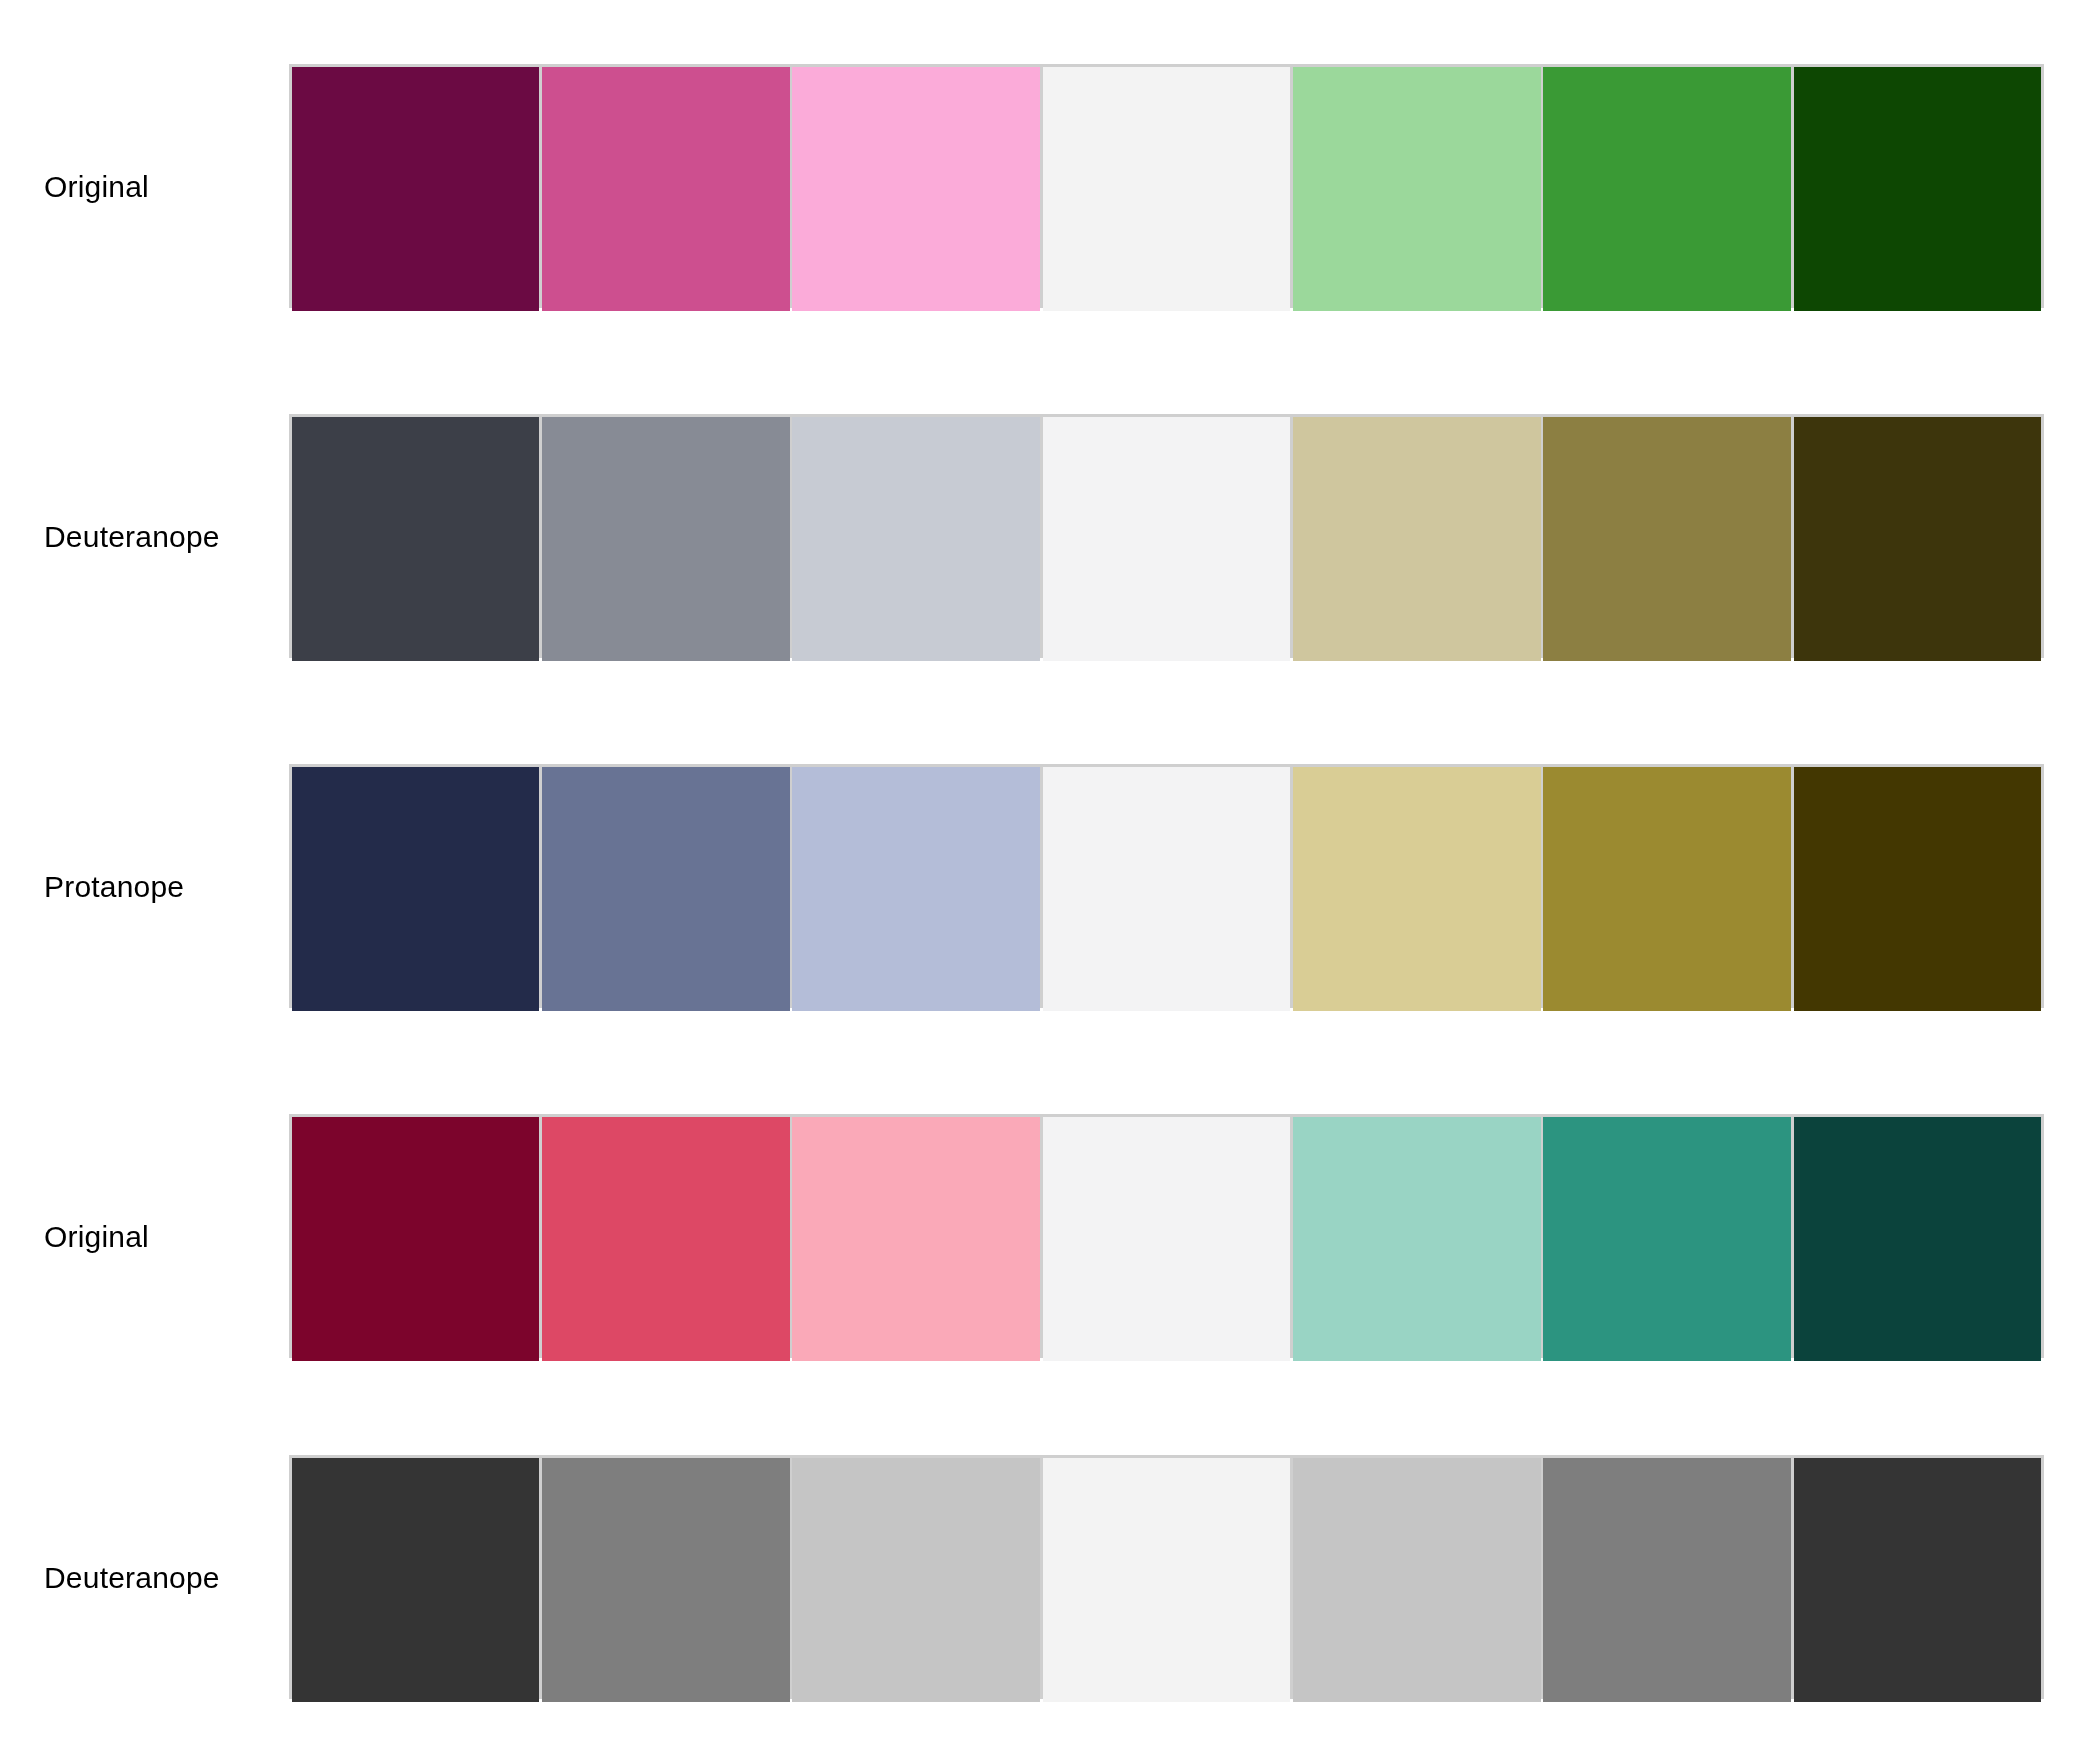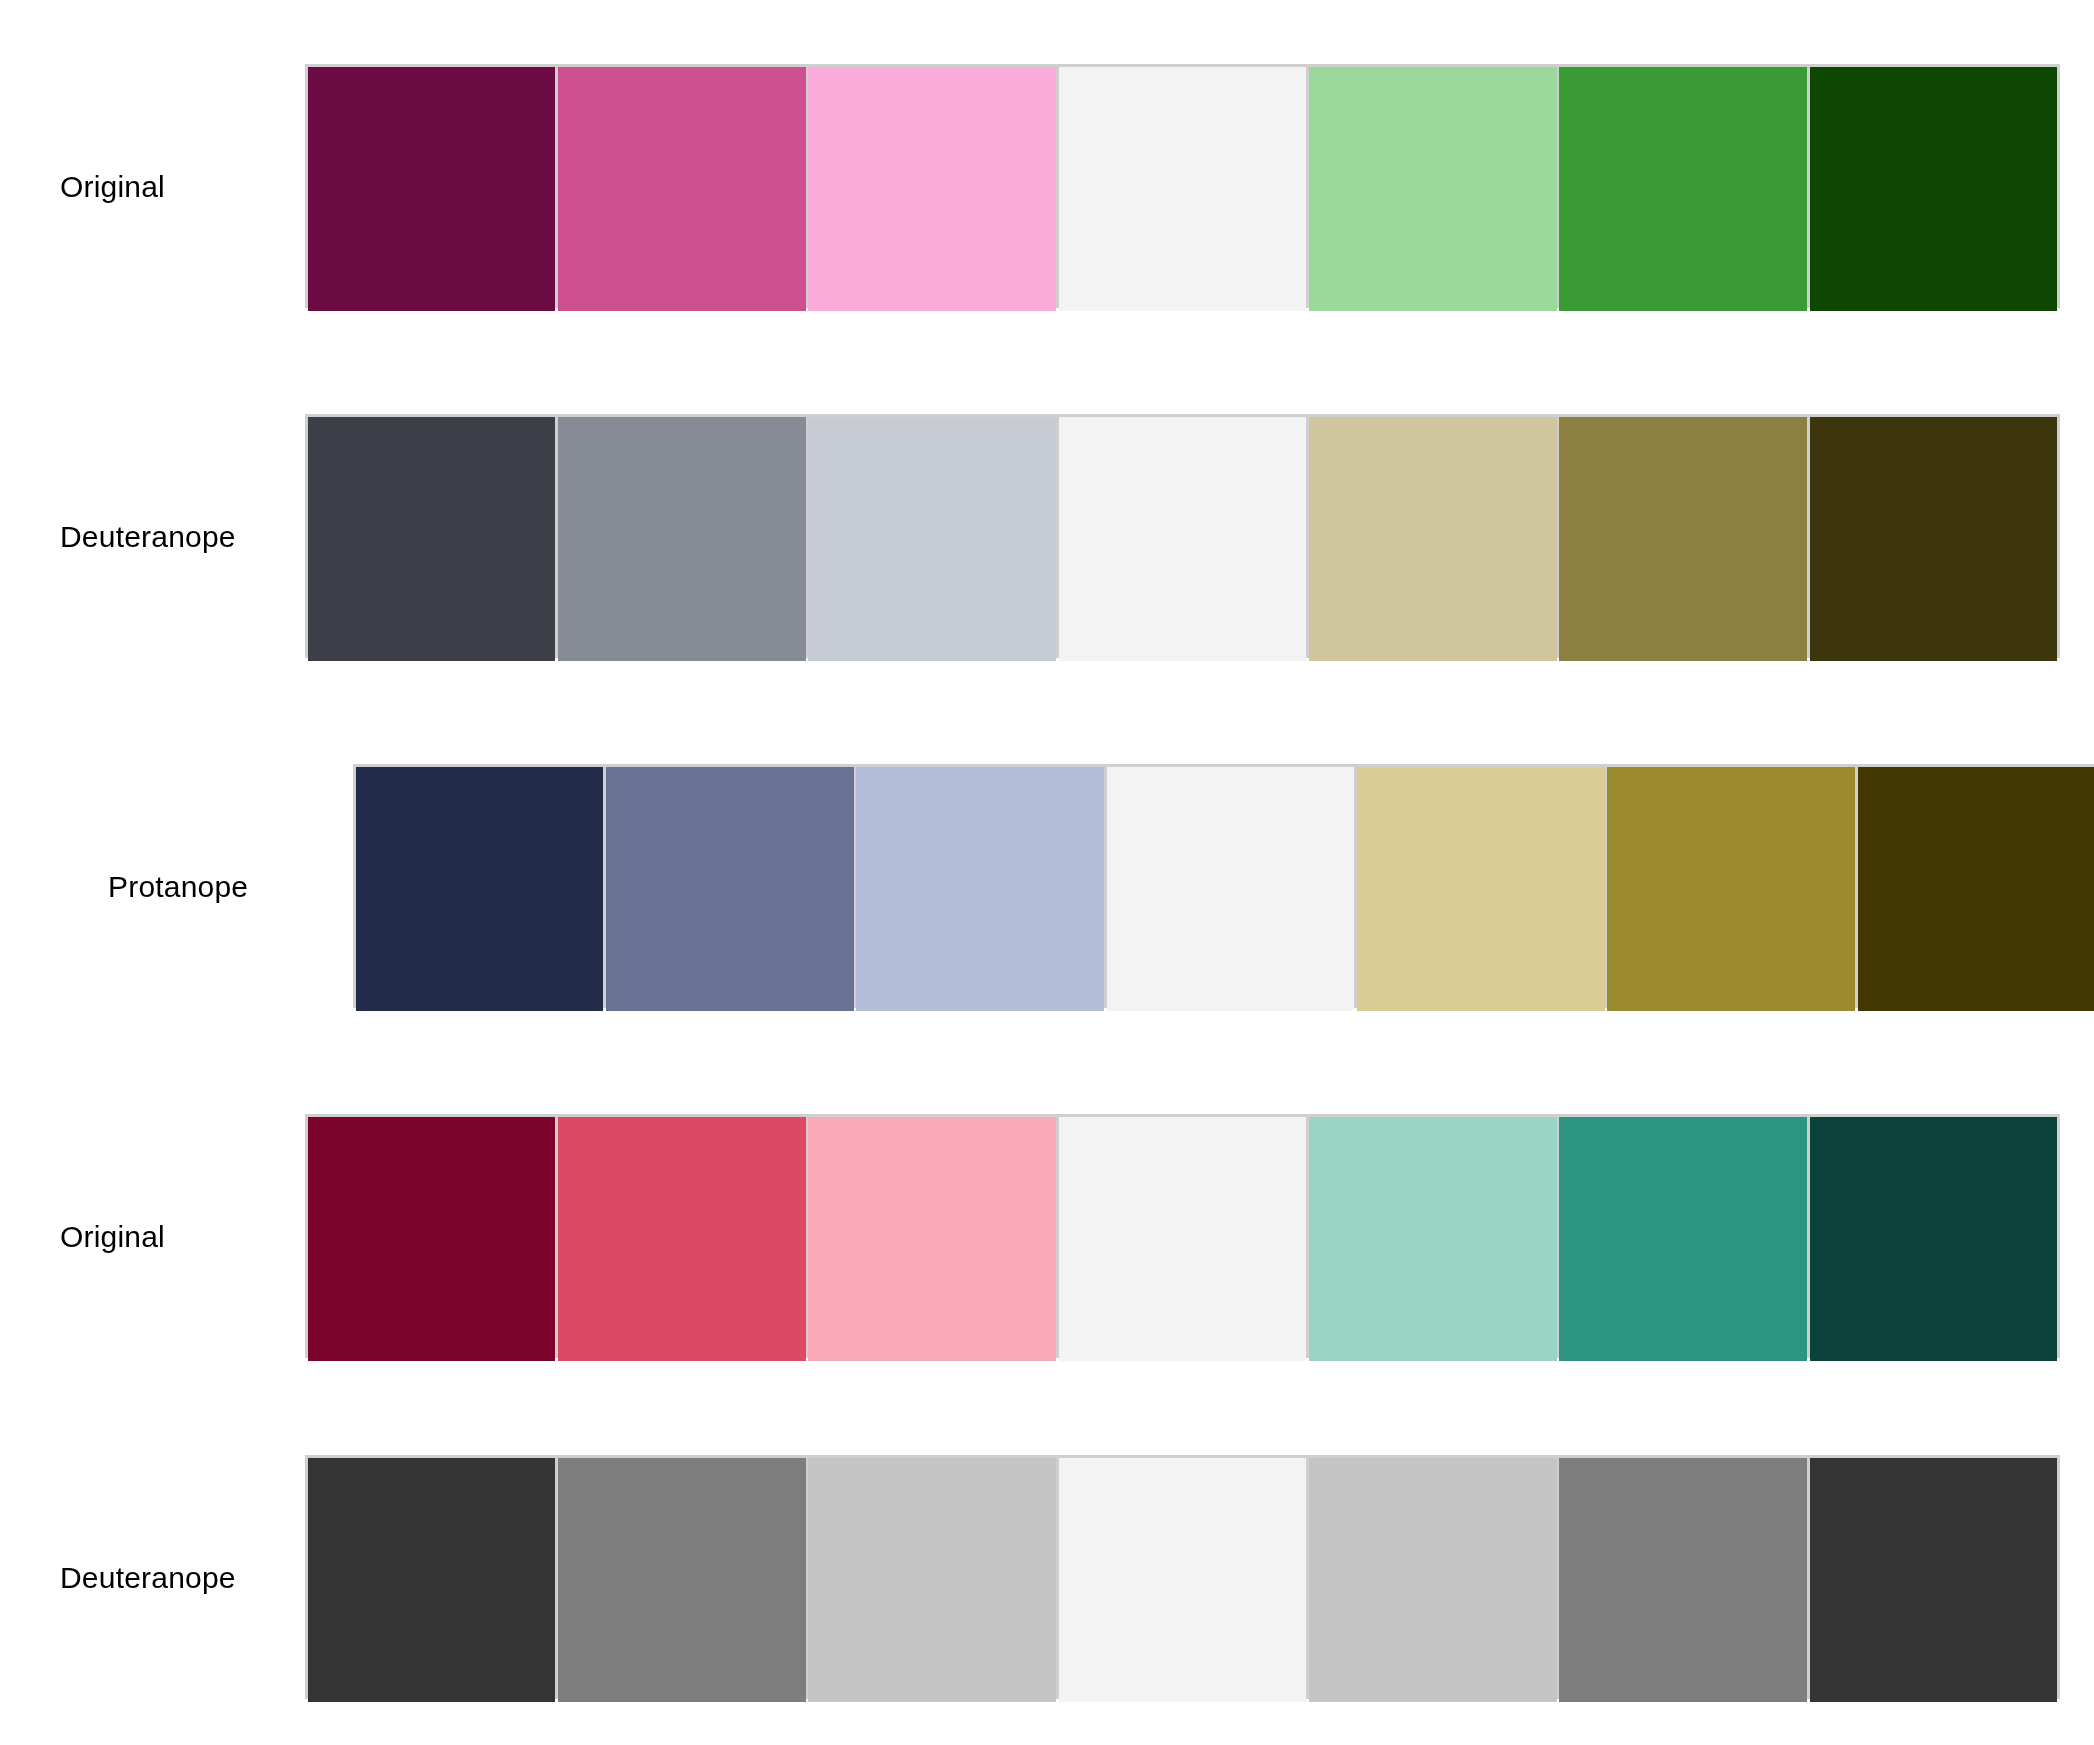--- a/index.html
+++ b/index.html
@@ -19,21 +19,21 @@
   #figure {
     position: relative;
     width: 2095px;
     height: 1746px;
     background: #ffffff;
     box-sizing: border-box;
   }
 
   .row {
     position: absolute;
-    left: 16px;
+    left: 0;
     width: 1852px;
     height: 244px;
   }
 
   .row-label {
     position: absolute;
     left: 44px;
     top: 0;
     width: 227px;
     height: 244px;
@@ -92,21 +92,21 @@
       <div class="swatch" title="#3c3f48" style="background-color: rgb(60, 63, 72);"></div>
       <div class="swatch" title="#878b95" style="background-color: rgb(135, 139, 149);"></div>
       <div class="swatch" title="#c7cbd3" style="background-color: rgb(199, 203, 211);"></div>
       <div class="swatch" title="#f3f3f4" style="background-color: rgb(243, 243, 244);"></div>
       <div class="swatch" title="#cfc69e" style="background-color: rgb(207, 198, 158);"></div>
       <div class="swatch" title="#8c7f42" style="background-color: rgb(140, 127, 66);"></div>
       <div class="swatch" title="#3d350c" style="background-color: rgb(61, 53, 12);"></div>
     </div>
   </div>
 
-  <div class="row" style="top:764px;margin-left:48px;">
+  <div class="row" style="top:764px;">
     <div class="row-label" style="color: rgb(0, 0, 0);">Protanope</div>
     <div class="swatch-bar" style="background: rgb(207, 207, 207);">
       <div class="swatch" title="#232b4a" style="background-color: rgb(35, 43, 74);"></div>
       <div class="swatch" title="#687394" style="background-color: rgb(104, 115, 148);"></div>
       <div class="swatch" title="#b4bdd8" style="background-color: rgb(180, 189, 216);"></div>
       <div class="swatch" title="#f3f3f4" style="background-color: rgb(243, 243, 244);"></div>
       <div class="swatch" title="#d9cd95" style="background-color: rgb(217, 205, 149);"></div>
       <div class="swatch" title="#9b8a30" style="background-color: rgb(155, 138, 48);"></div>
       <div class="swatch" title="#433701" style="background-color: rgb(67, 55, 1);"></div>
     </div>

